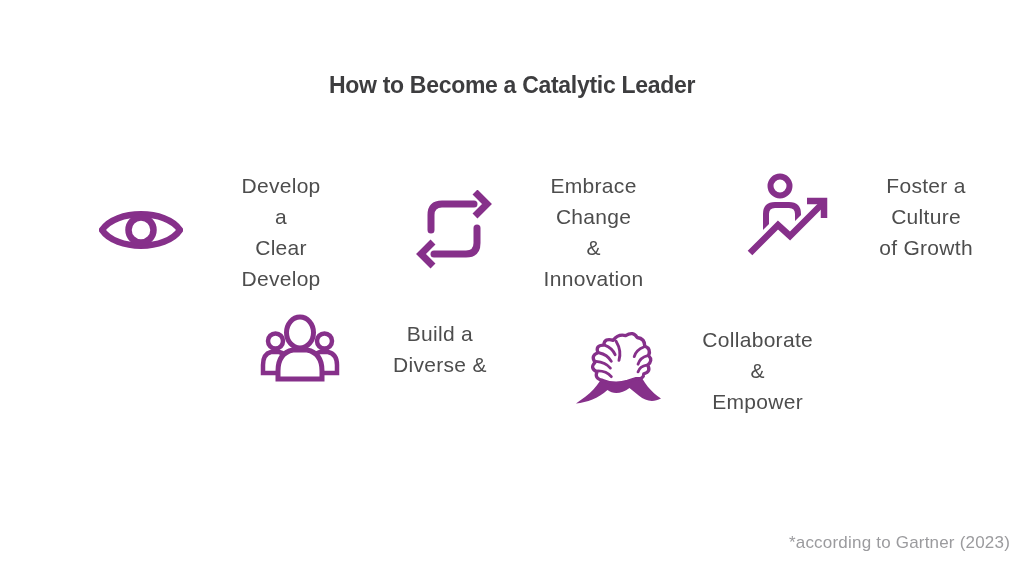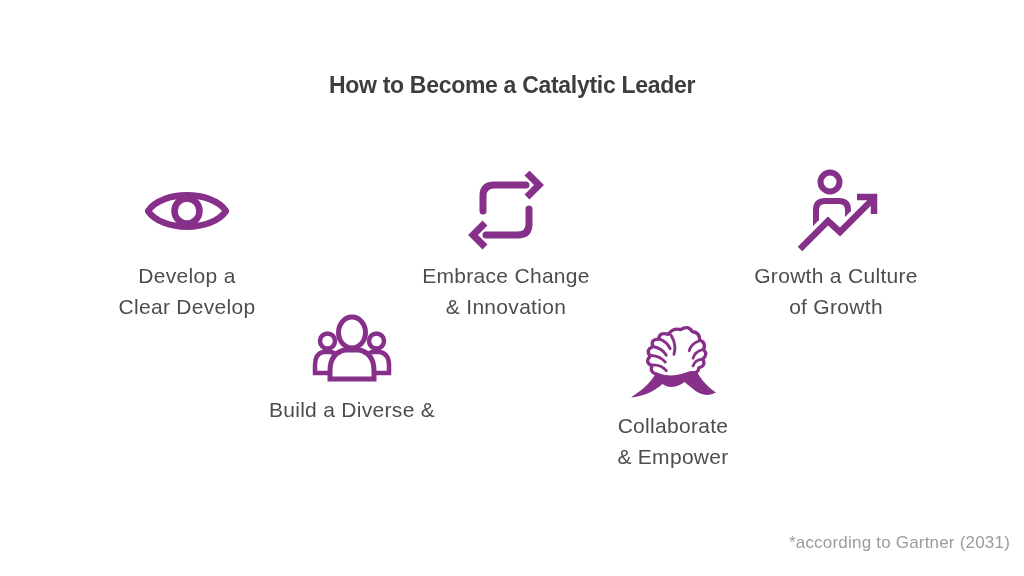--- a/index.html
+++ b/index.html
@@ -6,21 +6,21 @@
   body{
     width:1024px;height:576px;overflow:hidden;background:#ffffff;
     font-family:"Liberation Sans", sans-serif;position:relative;
   }
   .stage{position:absolute;inset:0;}
   .title{
     position:absolute;top:72px;left:0;width:1024px;
     text-align:center;font-size:23px;font-weight:700;color:#3d3d3f;
     letter-spacing:-0.3px;
   }
-  .item{position:absolute;width:280px;display:flex;flex-direction:column;align-items:center;}
+  .item{position:absolute;width:280px;display:flex;align-items:center;}
   .icon-box{width:100%;display:flex;align-items:center;justify-content:center;}
   .row1 .icon-box{height:90px;}
   .row2 .icon-box{height:86px;}
   .label{
     margin-top:4px;text-align:center;font-size:21px;line-height:31px;
     color:#4d4d4d;letter-spacing:0.3px;
   }
   .footnote{
     position:absolute;top:533px;right:14px;font-size:17px;color:#9b9b9e;
     letter-spacing:0.2px;
@@ -72,21 +72,21 @@
     <div class="icon-box">
       <svg class="icon-svg" width="84" height="84" viewBox="0 0 84 84" fill="none" style="color: rgb(134, 48, 138);">
         <path d="M22,62 L22,41 Q22,32 31,32 L45,32 Q54,32 54,41 L54,53" stroke="currentColor" stroke-width="6"></path>
         <path d="M6,80 L34,52 L46,63 L80,29" stroke="#ffffff" stroke-width="14"></path>
         <path d="M6,80 L34,52 L46,63 L80,29" stroke="currentColor" stroke-width="6.5"></path>
         <path d="M63,28 L80,28 L80,45" stroke="currentColor" stroke-width="6.5" stroke-linejoin="miter"></path>
         <circle cx="36" cy="13" r="9.5" stroke="currentColor" stroke-width="6"></circle>
       </svg>
     </div>
     <div class="label">
-      <div>Growth a Culture</div>
+      <div>Foster a Culture</div>
       <div>of Growth</div>
     </div>
   </div>
 
   <div class="item row2" id="item-team">
     <div class="icon-box">
       <svg class="icon-svg" width="84" height="70" viewBox="0 0 84 70" fill="none" style="color: rgb(134, 48, 138);">
         <path d="M5,61 L5,53 Q5,42 13,40 L21,40 Q30,42 30,53 L30,61 Z" fill="#ffffff" stroke="currentColor" stroke-width="4.5"></path>
         <circle cx="17.5" cy="29" r="7.5" fill="#ffffff" stroke="currentColor" stroke-width="4.5"></circle>
         <path d="M54,61 L54,53 Q54,42 62,40 L70,40 Q79,42 79,53 L79,61 Z" fill="#ffffff" stroke="currentColor" stroke-width="4.5"></path>
@@ -108,15 +108,15 @@
         <path d="M29,47 q9,0 14,6 M27,37 q10,1 15,7 M30,28 q9,2 13,9 M36,20 q8,3 11,10" stroke="currentColor" stroke-width="3" stroke-linecap="round"></path>
         <path d="M77,22 q-8,3 -10,10 M81,31 q-8,2 -10,9 M80,41 q-7,1 -9,7 M48,16 q6,10 3,20" stroke="currentColor" stroke-width="3" stroke-linecap="round"></path>
       </svg>
     </div>
     <div class="label">
       <div>Collaborate</div>
       <div>&amp; Empower</div>
     </div>
   </div>
 
-  <div class="footnote">*according to Gartner (2031)</div>
+  <div class="footnote">*according to Gartner (2023)</div>
 
 </div>
 
 </body></html>

